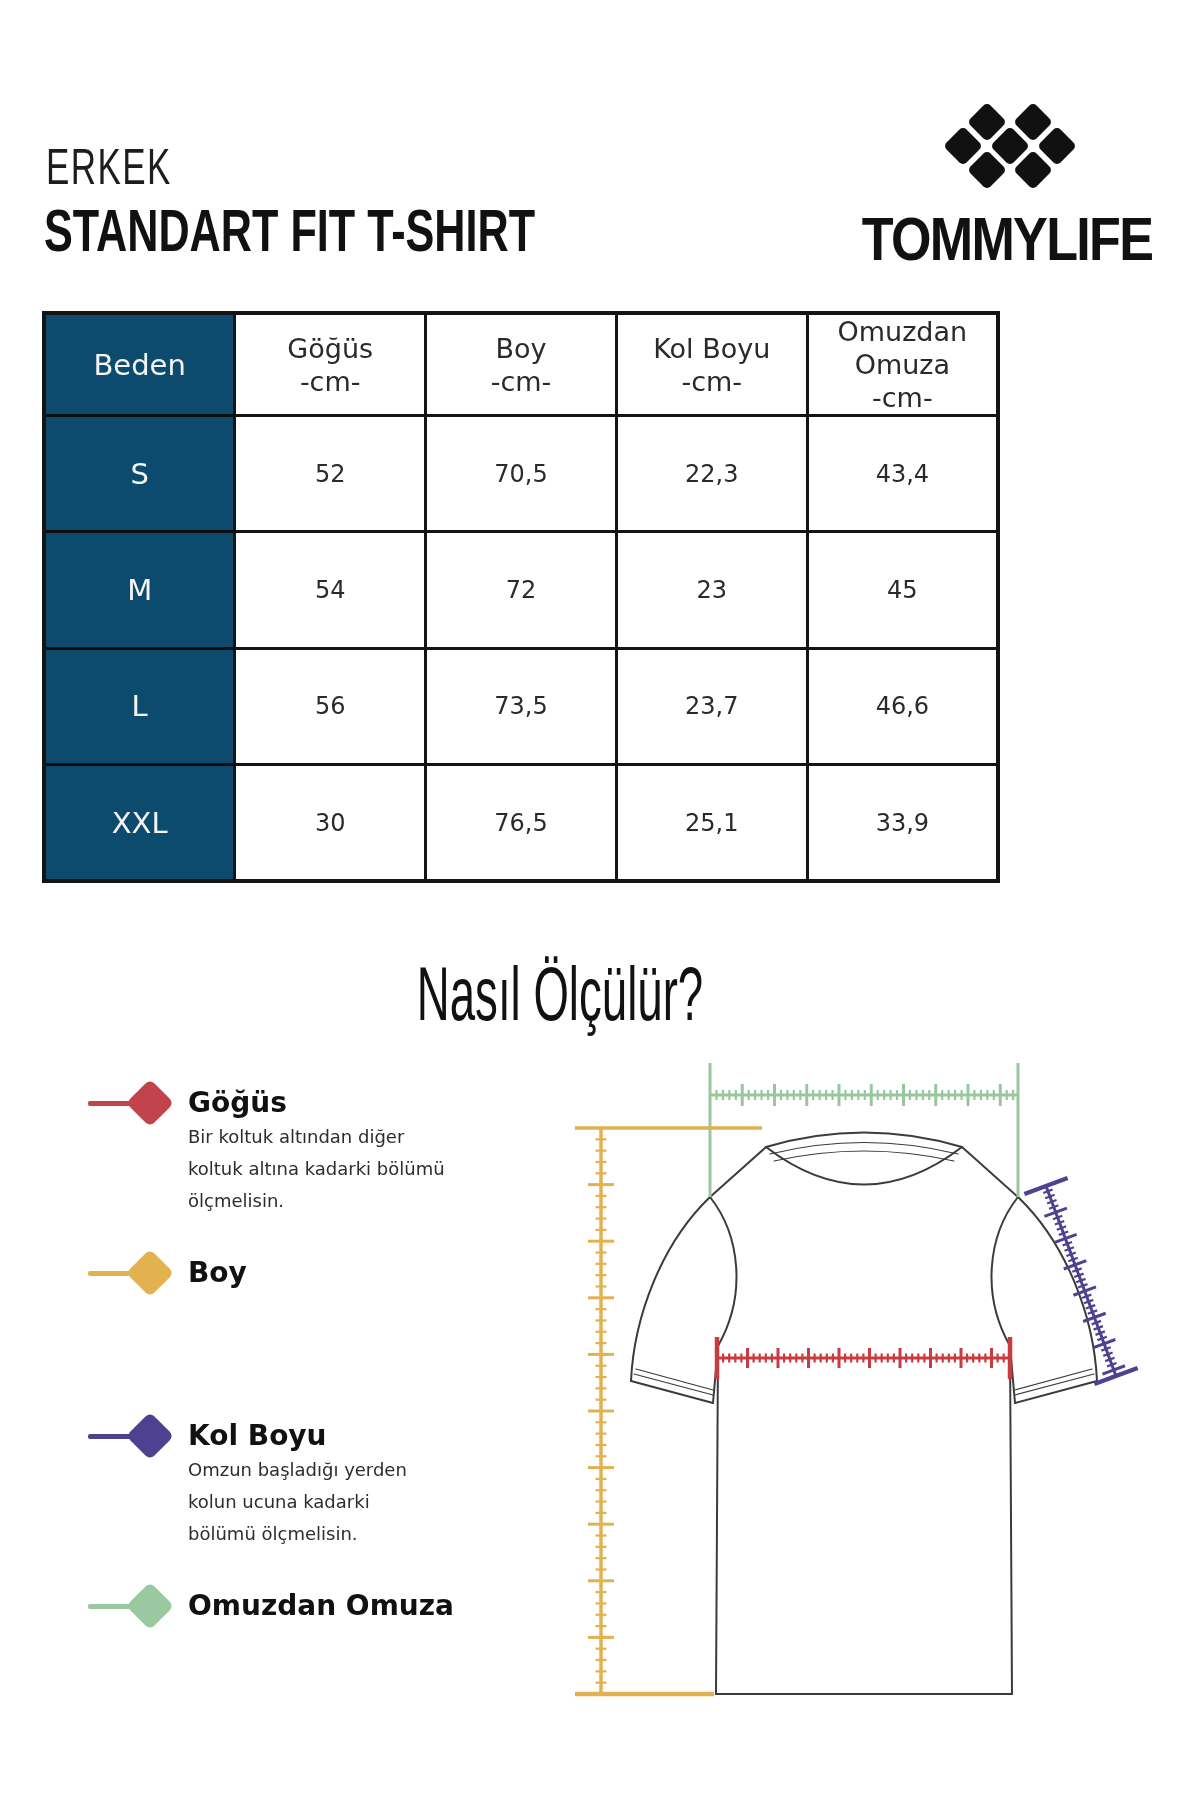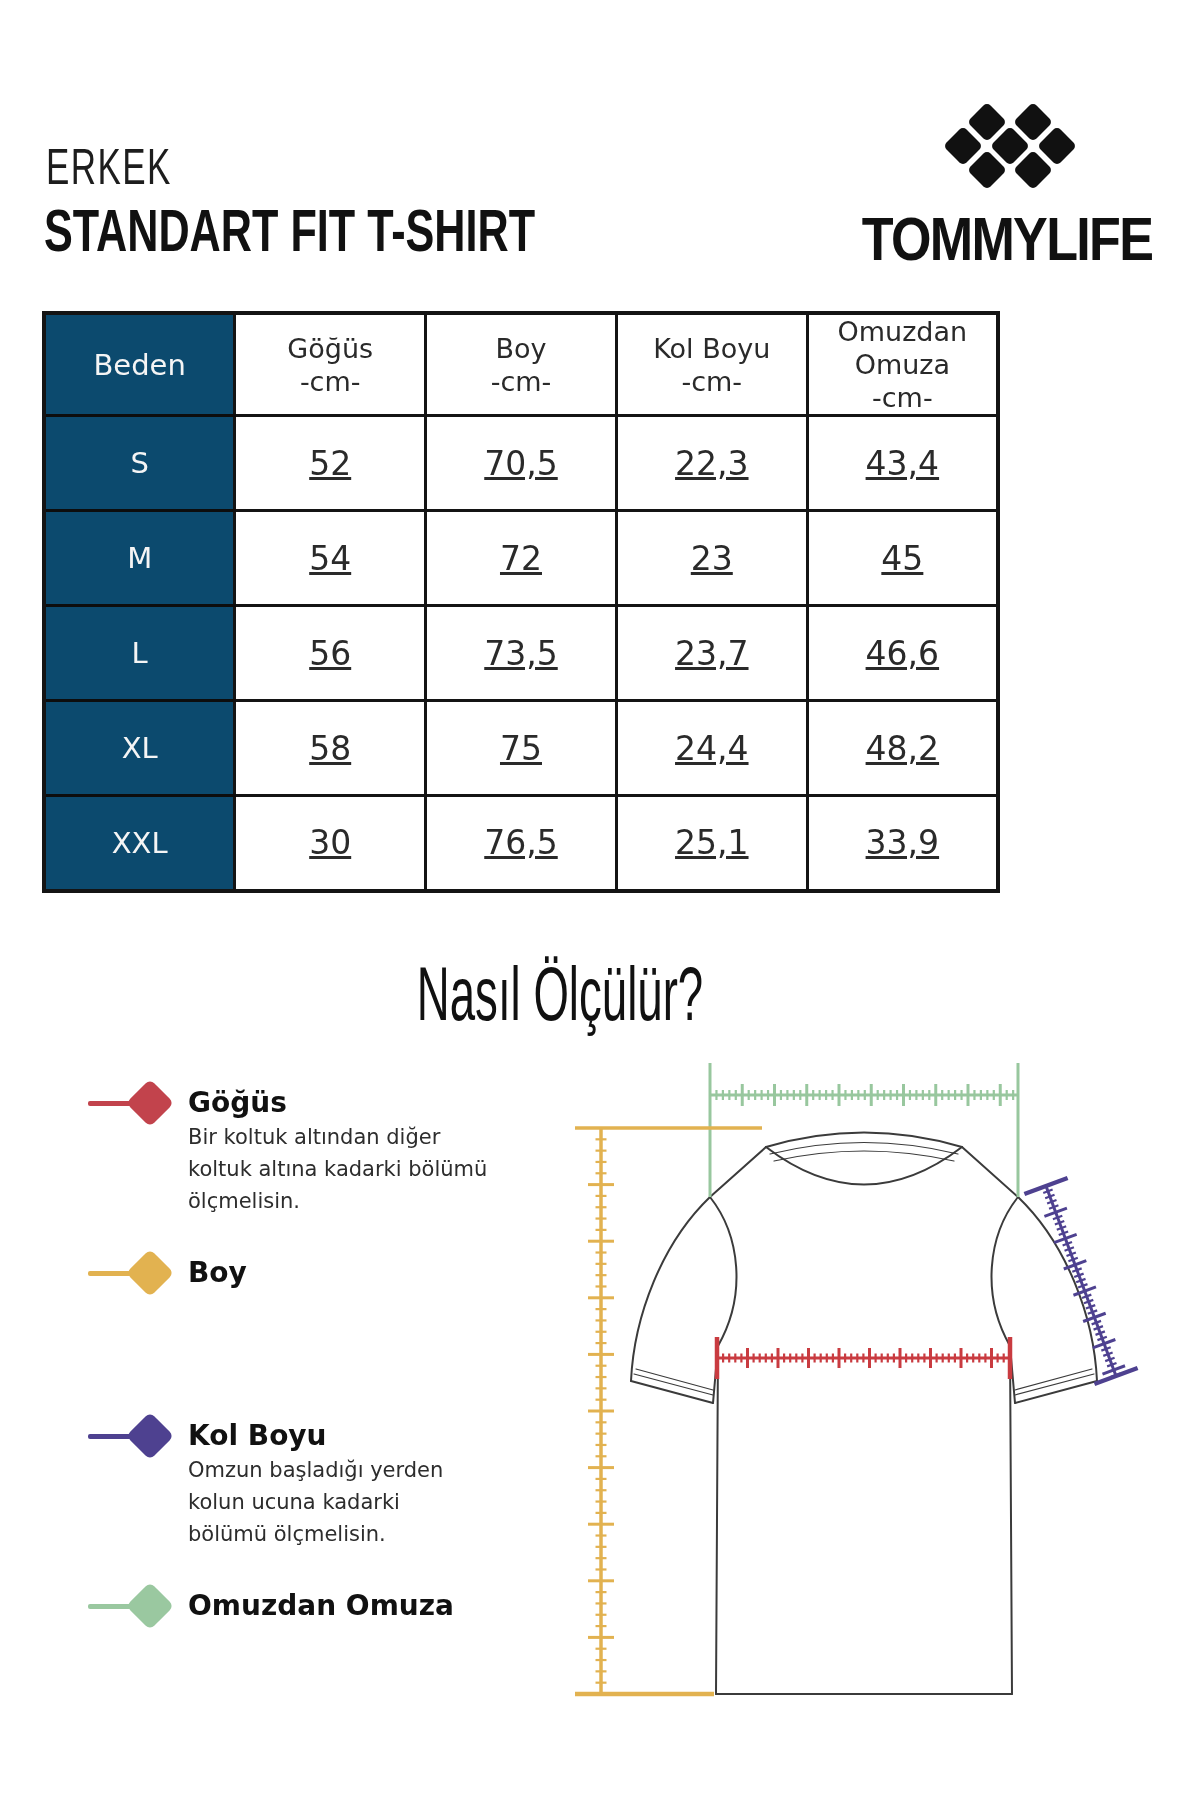--- a/index.html
+++ b/index.html
@@ -21,33 +21,33 @@
   .size-table{position:absolute;left:42px;top:311px;width:958px;height:572px;
     border-collapse:collapse;table-layout:fixed;background:#fff;}
   .size-table td,.size-table th{border:3px solid #141414;text-align:center;vertical-align:middle;
     padding:0;font-weight:400;color:#2a2a2a;}
   .size-table{border:4px solid #141414;}
   .size-table thead tr{height:97px;}
   .size-table tbody tr{height:95px;}
   .size-table .dark{background:#0c4a6e;color:#f5f5f5;border-color:#0d0d0d;border-right-color:#141414;}
   .hl{font-size:27px;line-height:33px;}
   .hu{font-size:27px;line-height:33px;}
-  .cell-val{font-size:33px;text-decoration:underline;}
+  .cell-val{font-size:24px;}
   .row-label{font-size:29px;}
 
   
   .guide-title{position:absolute;left:0;top:950px;width:1120px;text-align:center;
     font-size:76px;font-weight:400;color:#111;transform:scaleX(.60);transform-origin:center;white-space:nowrap;}
 
   .legend-item{position:absolute;left:0;width:560px;}
   .lline{position:absolute;left:88px;top:16px;width:50px;height:5px;border-radius:2px;}
   .ldiamond{position:absolute;left:133px;top:1px;width:34px;height:34px;border-radius:6px;transform:rotate(45deg);}
   .legend-text{margin-left:188px;}
   .legend-title{font-size:28px;font-weight:700;line-height:36px;color:#111;}
-  .legend-desc{font-size:21px;line-height:32px;color:#2d2d2d;white-space:pre-line;}
+  .legend-desc{font-size:18px;line-height:32px;color:#2d2d2d;white-space:pre-line;}
 
   
   .diagram{position:absolute;left:490px;top:1030px;width:710px;height:770px;}
 </style>
 </head>
 <body>
 
 <div class="page">
 
   <div class="title-light cond">ERKEK</div>
@@ -102,27 +102,20 @@
           <td class="cell-val">72</td>
           <td class="cell-val">23</td>
           <td class="cell-val">45</td>
         </tr>
         <tr>
           <th class="dark row-label">L</th>
           <td class="cell-val">56</td>
           <td class="cell-val">73,5</td>
           <td class="cell-val">23,7</td>
           <td class="cell-val">46,6</td>
-        </tr>
-        <tr>
-          <th class="dark row-label">XL</th>
-          <td class="cell-val">58</td>
-          <td class="cell-val">75</td>
-          <td class="cell-val">24,4</td>
-          <td class="cell-val">48,2</td>
         </tr>
         <tr>
           <th class="dark row-label">XXL</th>
           <td class="cell-val">30</td>
           <td class="cell-val">76,5</td>
           <td class="cell-val">25,1</td>
           <td class="cell-val">33,9</td>
         </tr>
       </tbody>
   </table>

